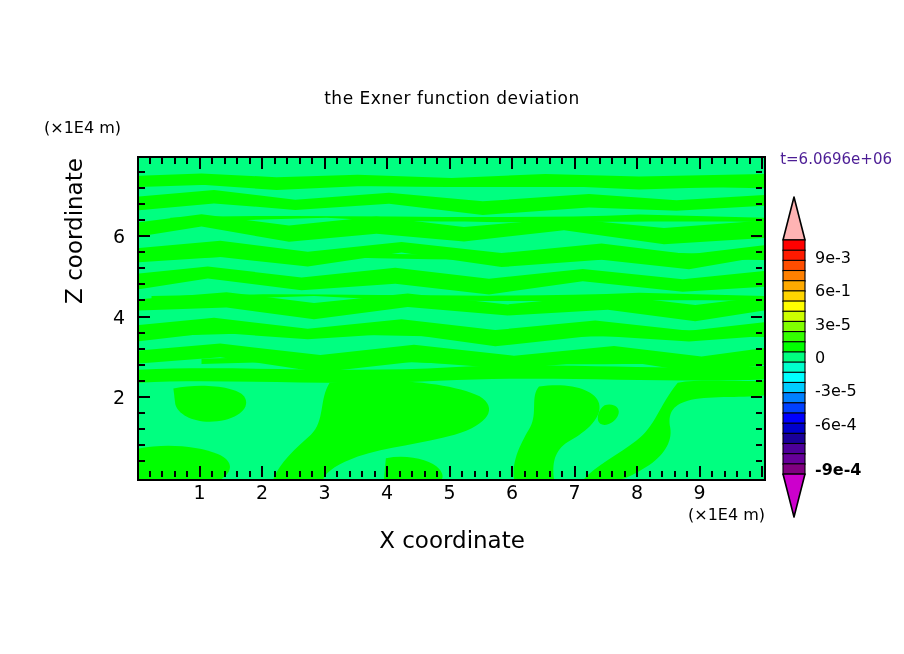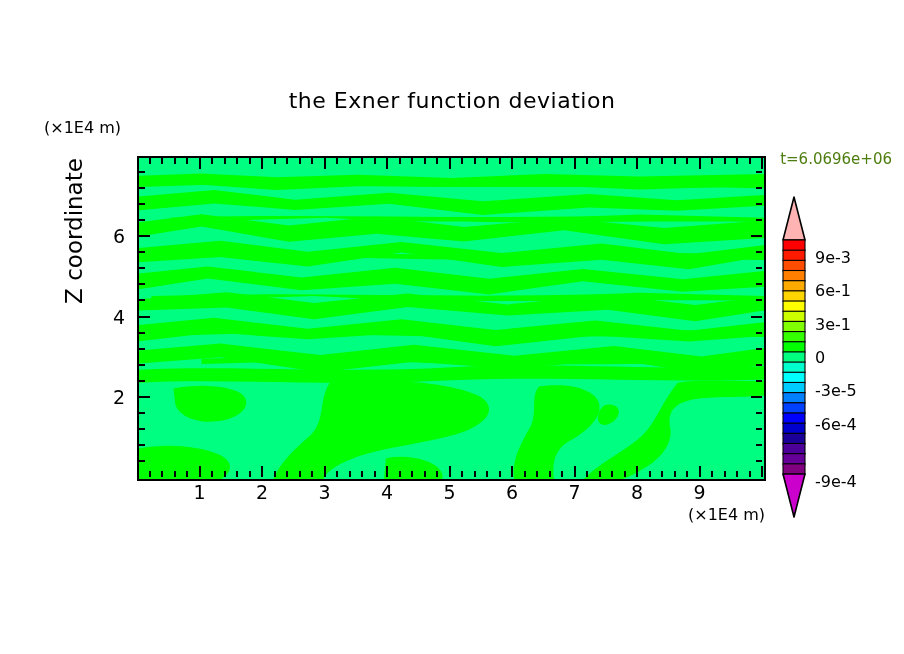--- a/index.html
+++ b/index.html
@@ -18,21 +18,21 @@
     position: absolute;
     left: 0; top: 0;
     width: 904px; height: 654px;
   }
   
   #plot-title {
     position: absolute;
     left: 0; top: 88px;
     width: 904px;
     text-align: center;
-    font-size: 22px;
+    font-size: 17px;
     letter-spacing: 0.5px;
     color: #000;
     white-space: pre;
   }
   
   #y-unit-label {
     position: absolute;
     left: 44px; top: 118px;
     font-size: 16px;
     color: #000;
@@ -91,21 +91,21 @@
     color: #000;
     white-space: pre;
   }
   .ticklabel-x { transform: translateX(-50%); top: 481px; }
   .ticklabel-y { transform: translateY(-50%); text-align: right; }
   
   #time-annotation {
     position: absolute;
     right: 12px; top: 150px;
     font-size: 15px;
-    color: #4d7c0f;
+    color: #4c1d95;
     white-space: pre;
     margin-left: 16px;
   }
   
   #colorbar {
     position: absolute;
     left: 780px; top: 196px;
     width: 28px; height: 322px;
   }
   .cb-label {
@@ -148,20 +148,21 @@
         <path d="M 0.055,0.718 C 0.10,0.700 0.155,0.712 0.168,0.742 C 0.180,0.775 0.160,0.812 0.125,0.820 C 0.090,0.828 0.062,0.800 0.058,0.766 Z" fill="#00ff00"></path>
         <path d="M 0.305,0.700 C 0.40,0.682 0.50,0.700 0.545,0.742 C 0.575,0.778 0.560,0.830 0.505,0.862 C 0.455,0.890 0.395,0.900 0.350,0.930 C 0.320,0.952 0.300,0.975 0.295,1.0 L 0.215,1.0 C 0.225,0.950 0.250,0.905 0.275,0.862 C 0.298,0.818 0.288,0.752 0.305,0.700 Z" fill="#00ff00"></path>
         <path d="M 0.640,0.712 C 0.690,0.698 0.730,0.722 0.736,0.764 C 0.742,0.808 0.716,0.852 0.690,0.880 C 0.668,0.904 0.660,0.940 0.664,1.0 L 0.600,1.0 C 0.596,0.940 0.612,0.886 0.626,0.838 C 0.638,0.796 0.626,0.742 0.640,0.712 Z" fill="#00ff00"></path>
         <path d="M 0.745,0.770 C 0.762,0.762 0.772,0.782 0.766,0.804 C 0.760,0.826 0.746,0.838 0.738,0.828 C 0.730,0.816 0.735,0.782 0.745,0.770 Z" fill="#00ff00"></path>
         <path d="M 0.862,0.700 C 0.905,0.686 0.960,0.700 1,0.692 L 1,0.740 C 0.960,0.748 0.908,0.740 0.878,0.756 C 0.852,0.770 0.846,0.800 0.850,0.840 C 0.854,0.886 0.838,0.930 0.812,0.962 C 0.792,0.986 0.778,1.0 0.772,1.0 L 0.712,1.0 C 0.730,0.960 0.768,0.922 0.796,0.880 C 0.826,0.836 0.832,0.772 0.862,0.700 Z" fill="#00ff00"></path>
         <path d="M 0,0.905 C 0.04,0.888 0.095,0.896 0.126,0.922 C 0.152,0.944 0.150,0.976 0.132,1.0 L 0,1.0 Z" fill="#00ff00"></path>
         <path d="M 0.395,0.935 C 0.430,0.922 0.468,0.940 0.480,0.968 C 0.488,0.986 0.486,1.0 0.484,1.0 L 0.392,1.0 Z" fill="#00ff00"></path>
       </svg>
   </div>
 
+  <div id="x-axis-title">X coordinate</div>
   <div id="y-axis-title">Z coordinate</div>
 
   <div id="x-unit-label">(×1E4 m)</div>
 
   <div id="axes-decor">
       <div class="tick tick-x" style="left: 148.5px; top: 158px; height: 6px;"></div>
       <div class="tick tick-x" style="left: 148.5px; top: 471px; height: 6px;"></div>
       <div class="tick tick-x" style="left: 161px; top: 158px; height: 6px;"></div>
       <div class="tick tick-x" style="left: 161px; top: 471px; height: 6px;"></div>
       <div class="tick tick-x" style="left: 173.5px; top: 158px; height: 6px;"></div>
@@ -335,20 +336,20 @@
       <rect x="3" y="227.13043478260872" width="22" height="10.573913043478262" fill="#0000cc" stroke="#000" stroke-width="1.1"></rect>
       <rect x="3" y="237.30434782608697" width="22" height="10.573913043478262" fill="#1a0099" stroke="#000" stroke-width="1.1"></rect>
       <rect x="3" y="247.47826086956525" width="22" height="10.573913043478262" fill="#4d0099" stroke="#000" stroke-width="1.1"></rect>
       <rect x="3" y="257.6521739130435" width="22" height="10.573913043478262" fill="#660099" stroke="#000" stroke-width="1.1"></rect>
       <rect x="3" y="267.82608695652175" width="22" height="10.573913043478262" fill="#800080" stroke="#000" stroke-width="1.1"></rect>
       <path d="M 14,321 L 25,278 L 3,278 Z" fill="#cc00cc" stroke="#000" stroke-width="1.6" stroke-linejoin="round"></path>
     </svg>
   <div id="colorbar-labels">
       <div class="cb-label" style="top: 256.714px;">9e-3</div>
       <div class="cb-label" style="top: 290.143px;">6e-1</div>
-      <div class="cb-label" style="top: 323.571px;">3e-1</div>
+      <div class="cb-label" style="top: 323.571px;">3e-5</div>
       <div class="cb-label" style="top: 357px;">0</div>
       <div class="cb-label" style="top: 390.429px;">-3e-5</div>
       <div class="cb-label" style="top: 423.857px;">-6e-4</div>
-      <div class="cb-label" style="top: 481px;">-9e-4</div>
+      <div class="cb-label" style="top: 469px; font-weight: bold;">-9e-4</div>
     </div>
 
 </div>
 
 </body></html>

